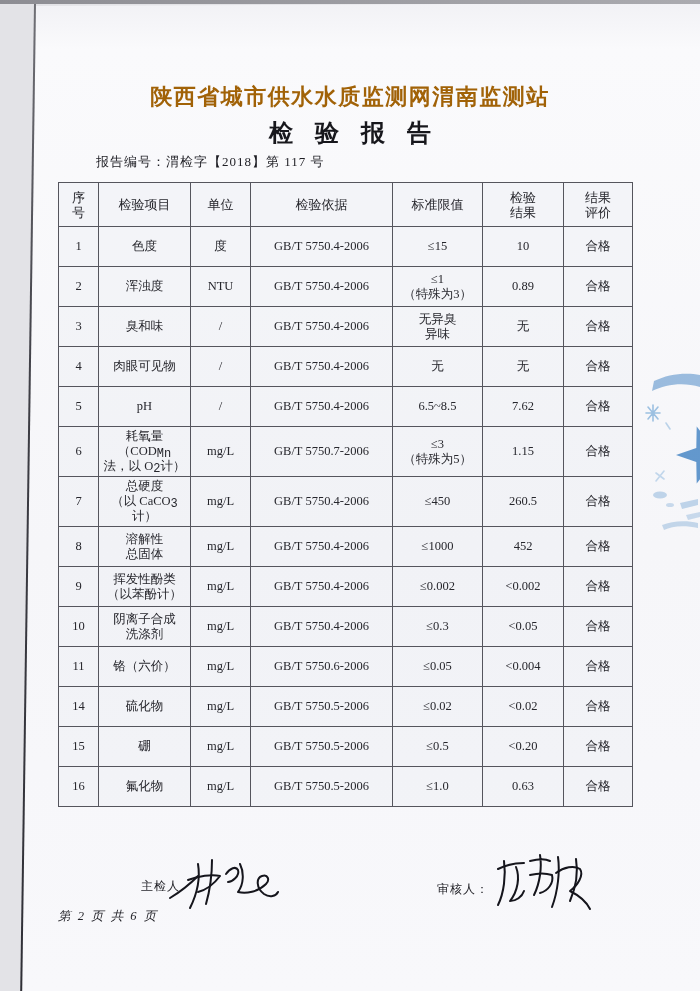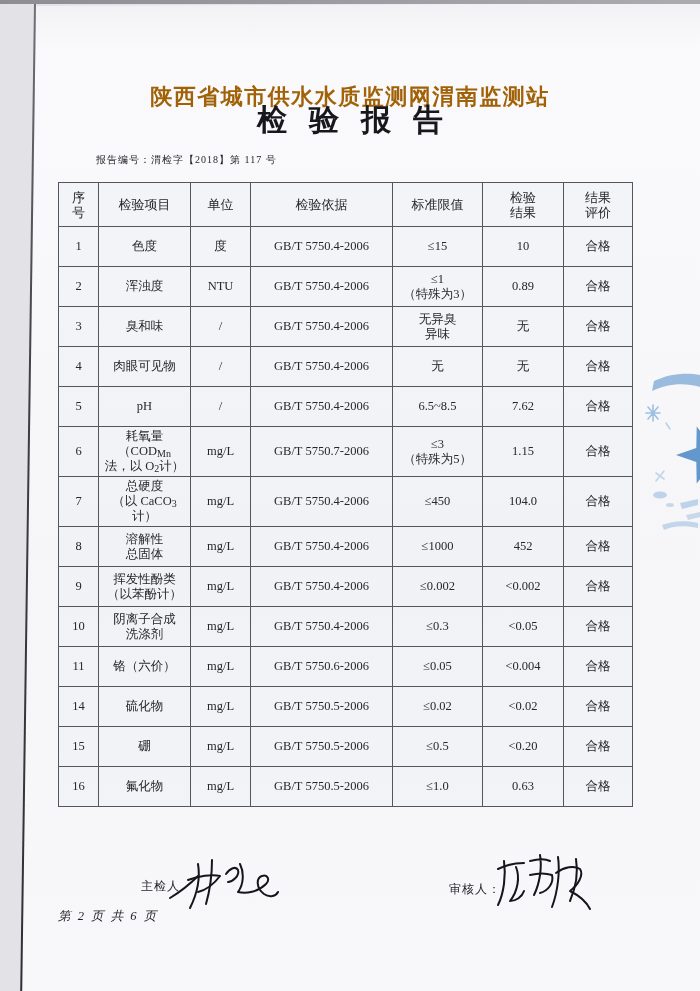--- a/index.html
+++ b/index.html
@@ -23,47 +23,47 @@
     background:linear-gradient(180deg,#707076,#3d3d44 40%,#2f2f36);
     transform-origin:top center; transform:rotate(0.8deg); z-index:2;
   }
   .content { position:absolute; inset:0; z-index:3; }
 
   .title {
     position:absolute; top:82px; left:0; width:700px; text-align:center;
     font-size:22px; font-weight:bold; letter-spacing:1.5px; color:#a16207;
   }
   .subtitle {
-    position:absolute; top:100px; left:0; width:700px; text-align:center;
-    font-size:30px; font-weight:bold; letter-spacing:22px; text-indent:22px; color:#17171c;
+    position:absolute; top:117px; left:0; width:700px; text-align:center;
+    font-size:24px; font-weight:bold; letter-spacing:22px; text-indent:22px; color:#17171c;
   }
   .report-no {
-    position:absolute; top:153px; left:96px; font-size:10px; letter-spacing:1px;
+    position:absolute; top:153px; left:96px; font-size:13px; letter-spacing:1px;
   }
 
   table.report {
     position:absolute; top:182px; left:58px; width:574px;
     border-collapse:collapse; table-layout:fixed;
   }
   table.report th, table.report td {
     border:1px solid #55555d;
     text-align:center; vertical-align:middle;
     font-size:12.5px; line-height:15px;
     padding:2px 2px; white-space:pre-line;
     background:rgba(230,233,241,0.28);
     color:#26262c;
   }
   table.report thead tr { height:44px; }
   table.report tbody tr { height:40px; }
   table.report th { font-weight:normal; font-size:13px; }
-  table.report sub { font-size:10px; vertical-align:-2px; line-height:0; }
+  table.report sub { font-size:12px; vertical-align:-2px; line-height:0;font-family:Liberation Mono, monospace; }
 
   .sig-label { position:absolute; font-size:12px; letter-spacing:1px; }
   .inspector-label { top:878px; left:141px; }
-  .reviewer-label  { top:881px; left:449px;text-align:center; }
+  .reviewer-label  { top:881px; left:437px;text-align:center; }
   .sig-svg { position:absolute; }
   .inspector-sig { top:854px; left:168px; }
   .reviewer-sig  { top:851px; left:494px; }
 
   .page-info {
     position:absolute; top:908px; left:58px; width:574px;
     text-align:left; font-size:12.5px; letter-spacing:2px;font-style:italic;
   }
   .stamp { position:absolute; top:365px; left:640px; width:60px; height:180px; z-index:4; }
 </style>
@@ -158,21 +158,21 @@
       <td>≤3<br>（特殊为5）</td>
       <td>1.15</td>
       <td>合格</td>
     </tr>
         <tr>
       <td>7</td>
       <td>总硬度<br>（以 CaCO<sub>3</sub>计）</td>
       <td>mg/L</td>
       <td>GB/T 5750.4-2006</td>
       <td>≤450</td>
-      <td>104.0</td>
+      <td>260.5</td>
       <td>合格</td>
     </tr>
         <tr>
       <td>8</td>
       <td>溶解性<br>总固体</td>
       <td>mg/L</td>
       <td>GB/T 5750.4-2006</td>
       <td>≤1000</td>
       <td>452</td>
       <td>合格</td>

